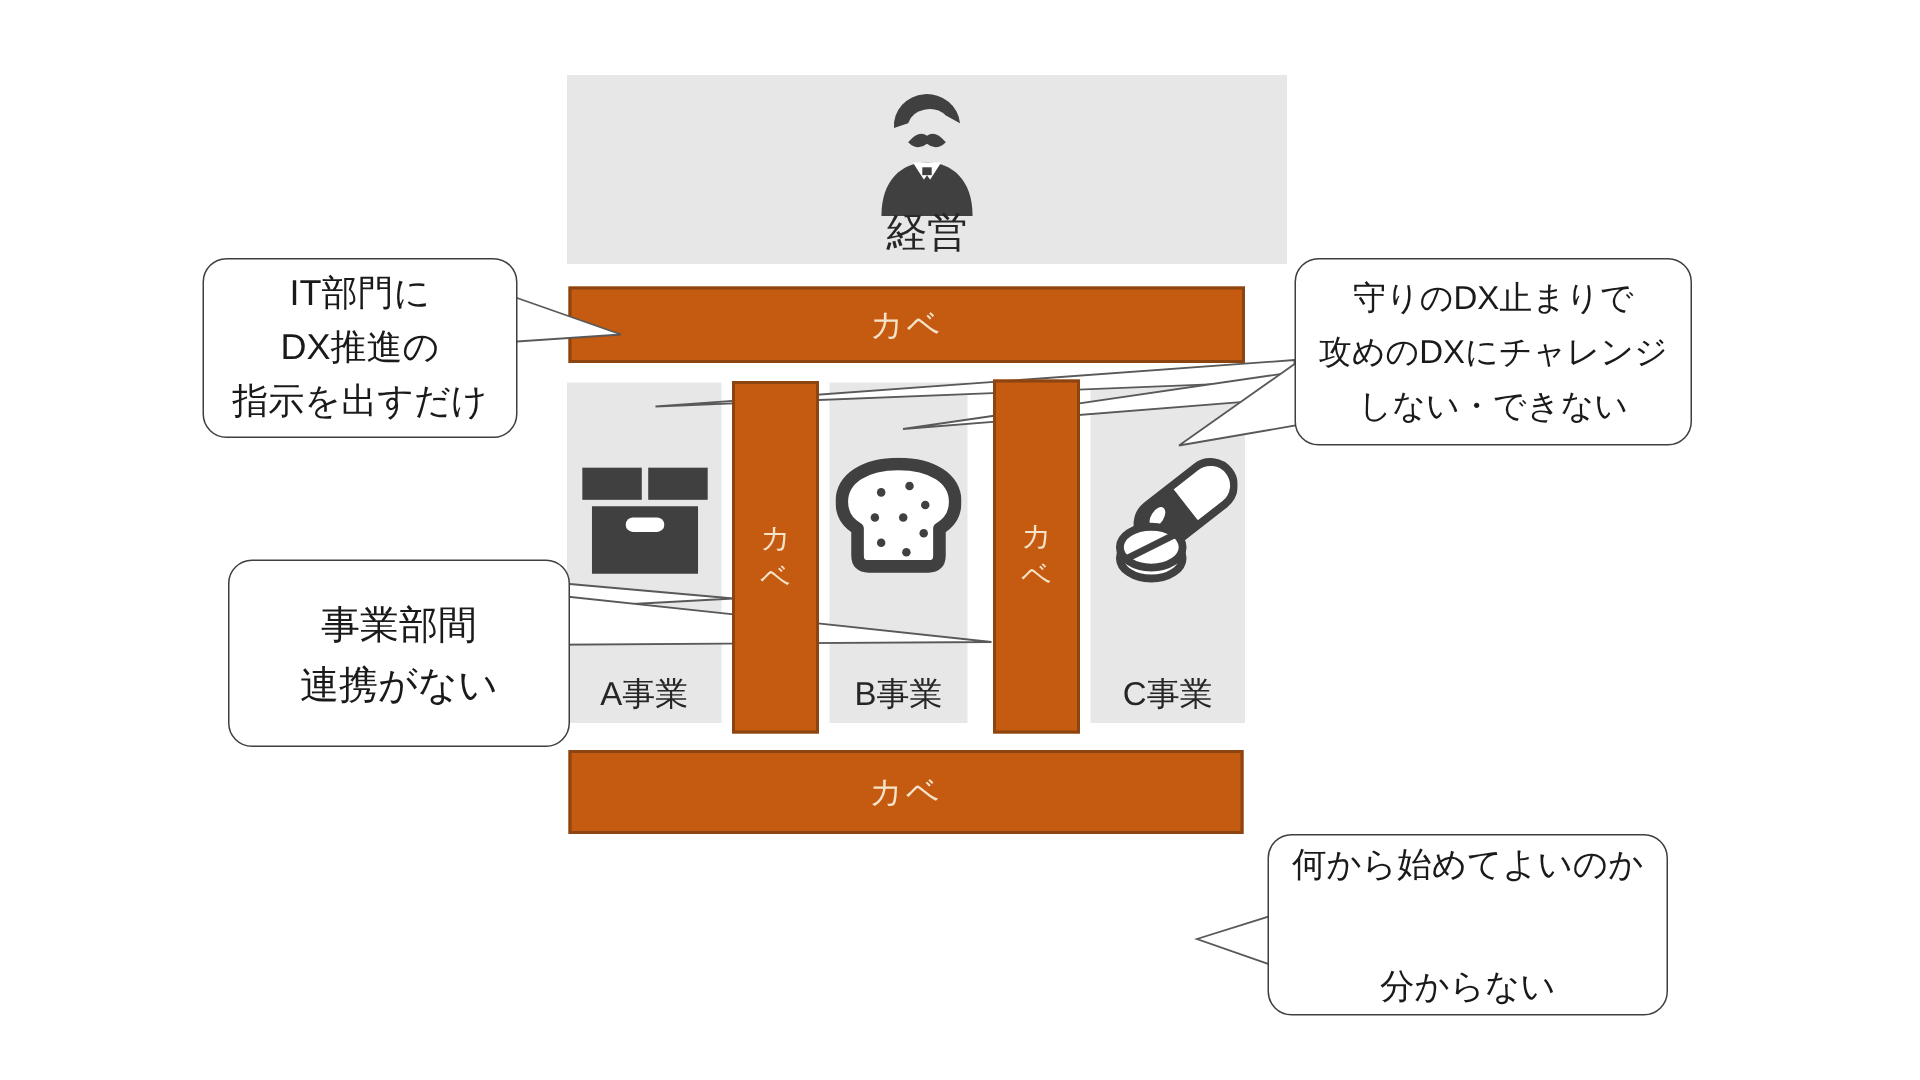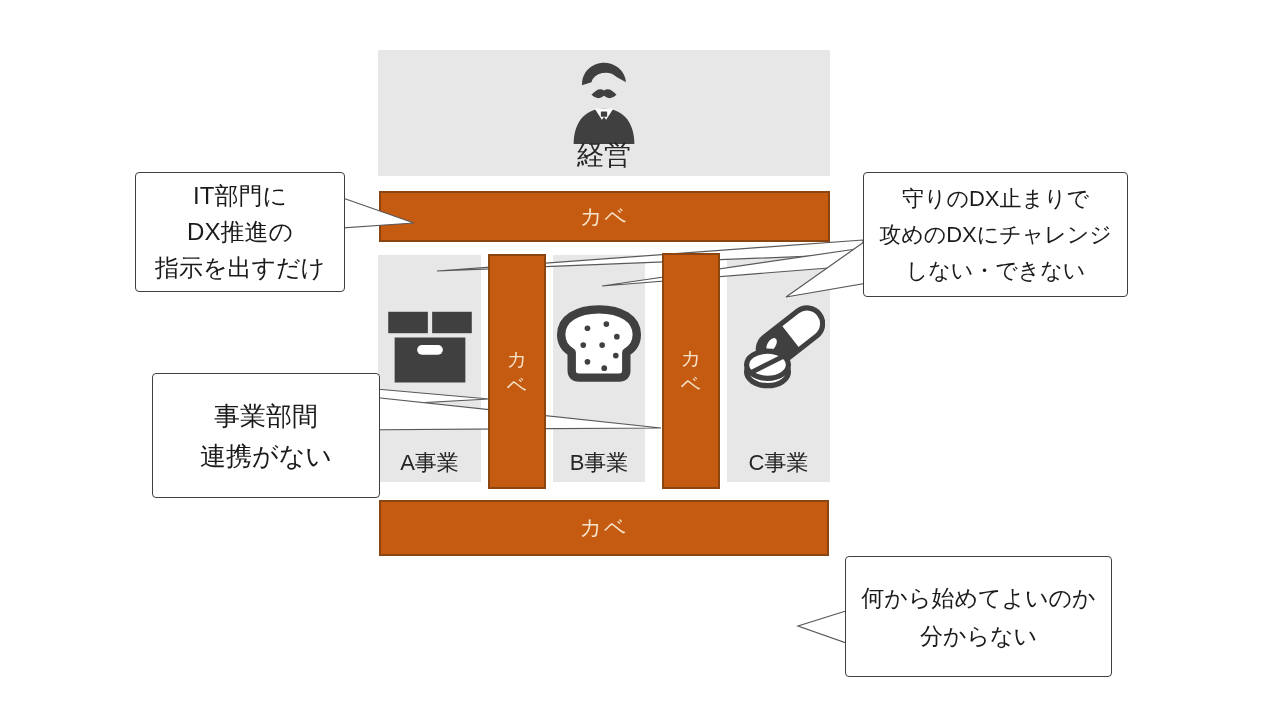--- a/index.html
+++ b/index.html
@@ -24,36 +24,36 @@
   .wall-v span{color:#F4E3C8;font-size:20px;line-height:26px;}
   .box-label{
     position:absolute;left:0;right:0;bottom:4px;text-align:center;
     font-size:22px;color:#262626;white-space:nowrap;
   }
   .big-label{font-size:27px;bottom:3px;}
   .icon-wrap{position:absolute;left:50%;transform:translateX(-50%);line-height:0;}
   #tails{position:absolute;left:0;top:0;z-index:2;}
   #tails polygon{fill:#fff;stroke:#595959;stroke-width:1.2;}
   .bubble{
-    position:absolute;background:#fff;border:1.5px solid #3F3F3F;border-radius:4px;
+    position:absolute;background:#fff;border:1.5px solid #3F3F3F;border-radius:16px;
     display:flex;flex-direction:column;align-items:center;justify-content:center;
     z-index:4;box-sizing:border-box;text-align:center;
   }
   .bubble div{white-space:nowrap;color:#1A1A1A;}
   .bubble.tl div{font-size:24px;line-height:36px;}
   .bubble.tr div{font-size:22px;line-height:36px;}
   .bubble.bl div{font-size:26px;line-height:40px;}
   .bubble.br div{font-size:23px;line-height:38px;}
 </style>
 </head>
 <body>
 
 <div id="canvas">
 
-  <div class="gray-box" style="left:378px;top:50px;width:452px;height:126px;">
+  <div class="gray-box" style="left:378px;top:50px;width:452px;height:126px;padding-left:28px;">
     <span class="icon-wrap" style="top:6px;">
       <svg width="68" height="88" viewBox="0 0 64 84">
         <path fill="#404040" d="M11 28 A21 20 0 0 1 53 25 L44 20 A14 12 0 0 0 20 25 Z"></path>
         <path fill="#404040" d="M20 37 Q27 29 32 33 Q37 29 44 37 Q38 43 32 38 Q26 43 20 37 Z"></path>
         <path fill="#404040" d="M3 84 C3 61 16 50 32 50 C48 50 61 61 61 84 Z"></path>
         <path fill="#FFFFFF" d="M23 50 L32 64 L41 50 Z"></path>
         <path fill="#404040" d="M32 58 L35.5 63 L33.5 76 L30.5 76 L28.5 63 Z"></path>
         <rect fill="#404040" x="29" y="53" width="6" height="5"></rect>
       </svg>
     </span>
@@ -145,18 +145,18 @@
     <div>守りのDX止まりで</div>
     <div>攻めのDXにチャレンジ</div>
     <div>しない・できない</div>
   </div>
 
   <div class="bubble bl" style="left:152px;top:373px;width:228px;height:125px;">
     <div>事業部間</div>
     <div>連携がない</div>
   </div>
 
-  <div class="bubble br" style="left:845px;top:556px;width:267px;height:121px;">
+  <div class="bubble br" style="left:845px;top:556px;width:267px;height:121px;justify-content:space-between;">
     <div>何から始めてよいのか</div>
     <div>分からない</div>
   </div>
 
 </div>
 
 </body></html>

